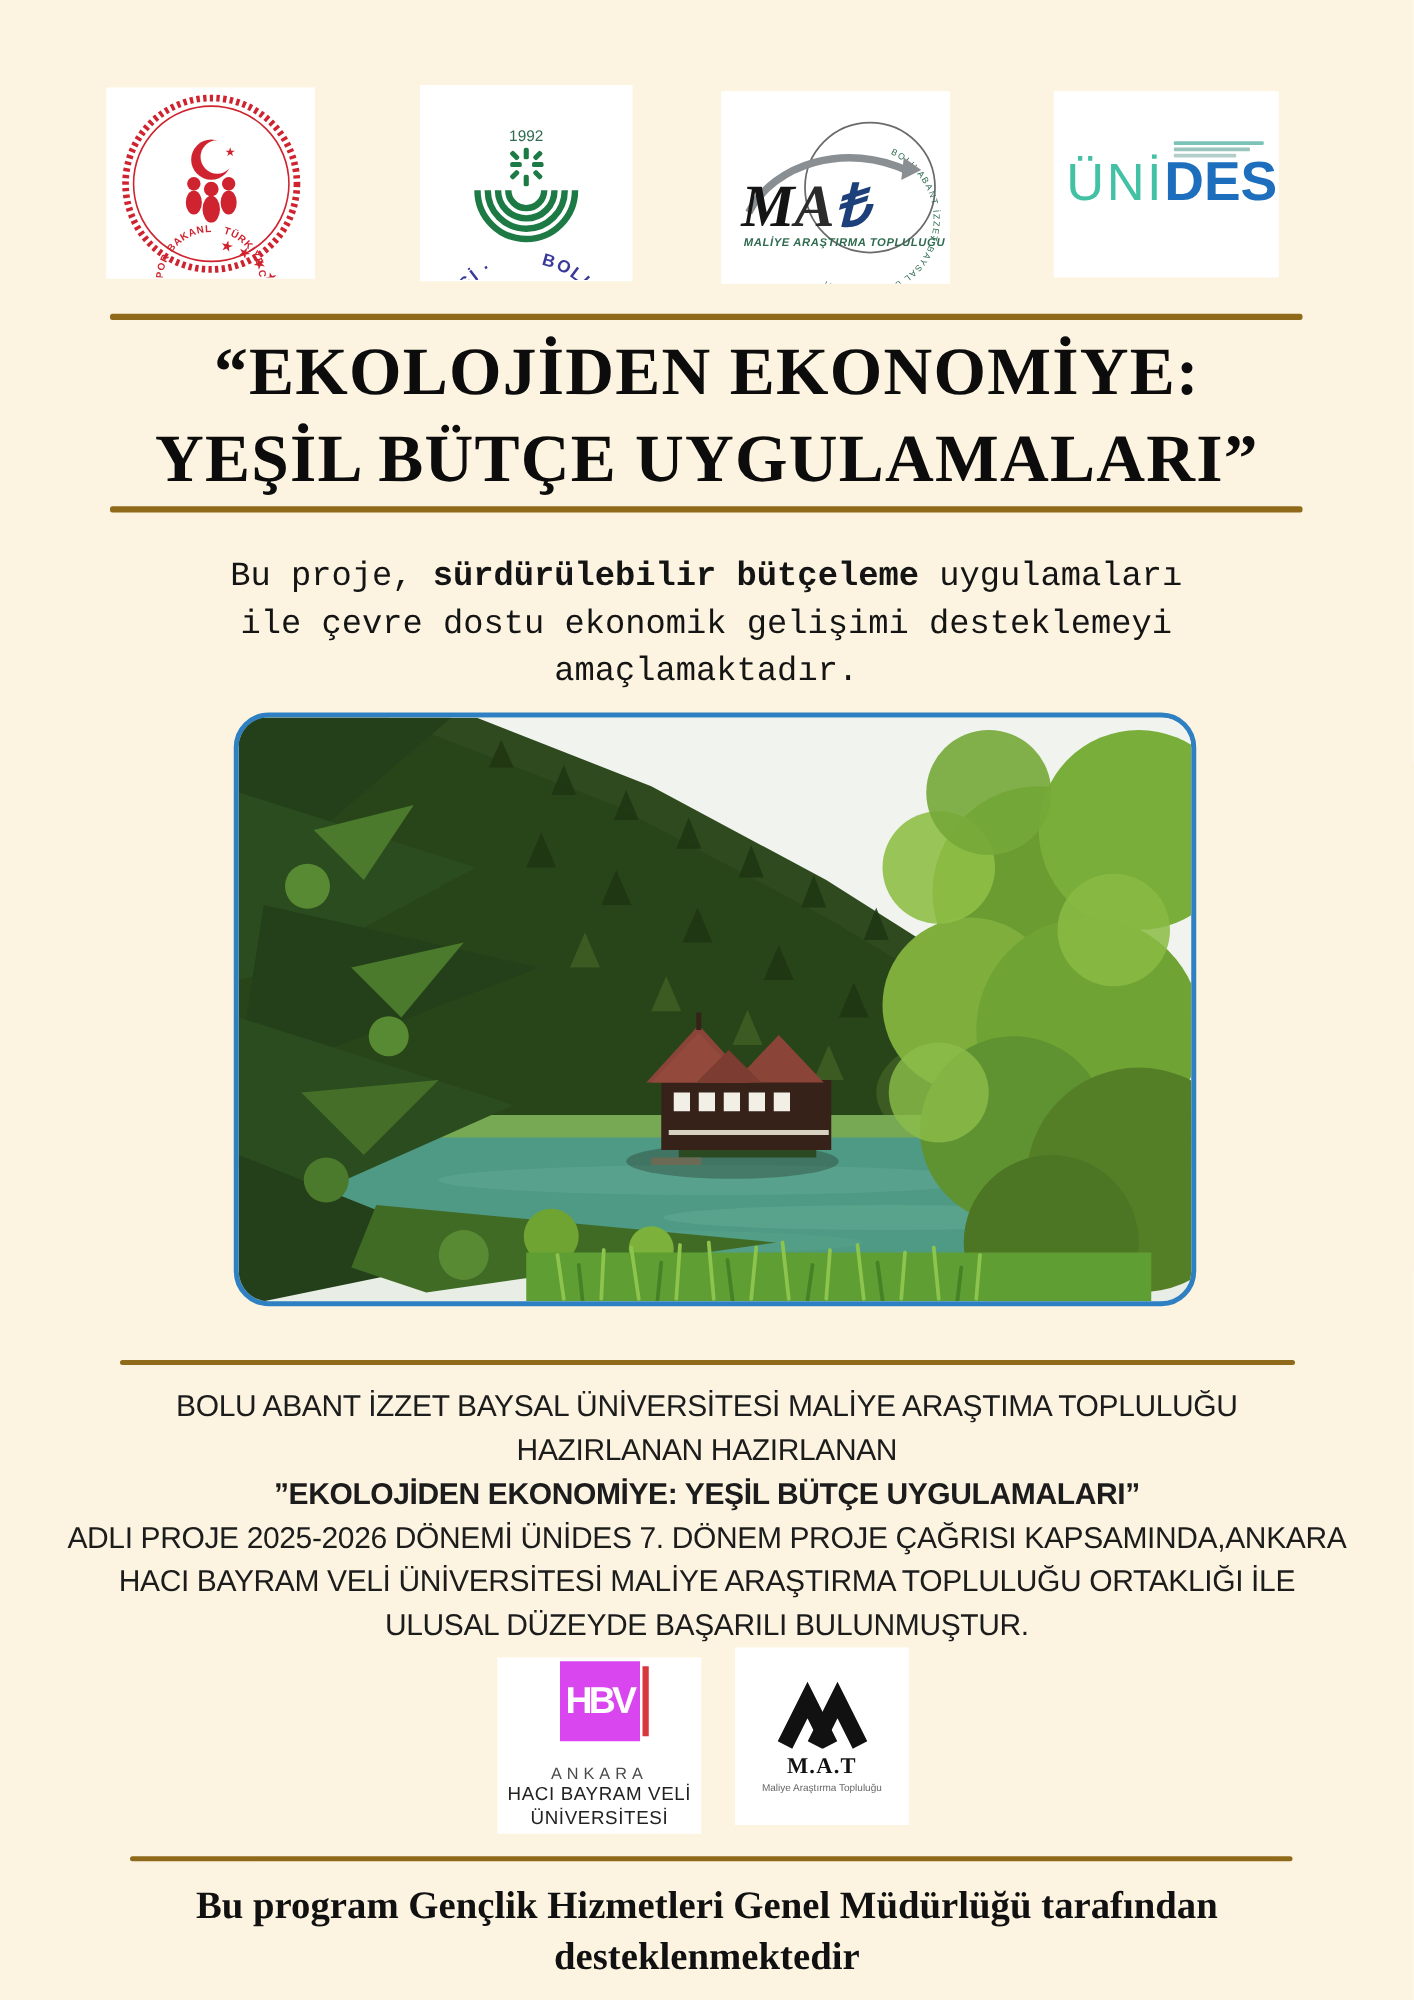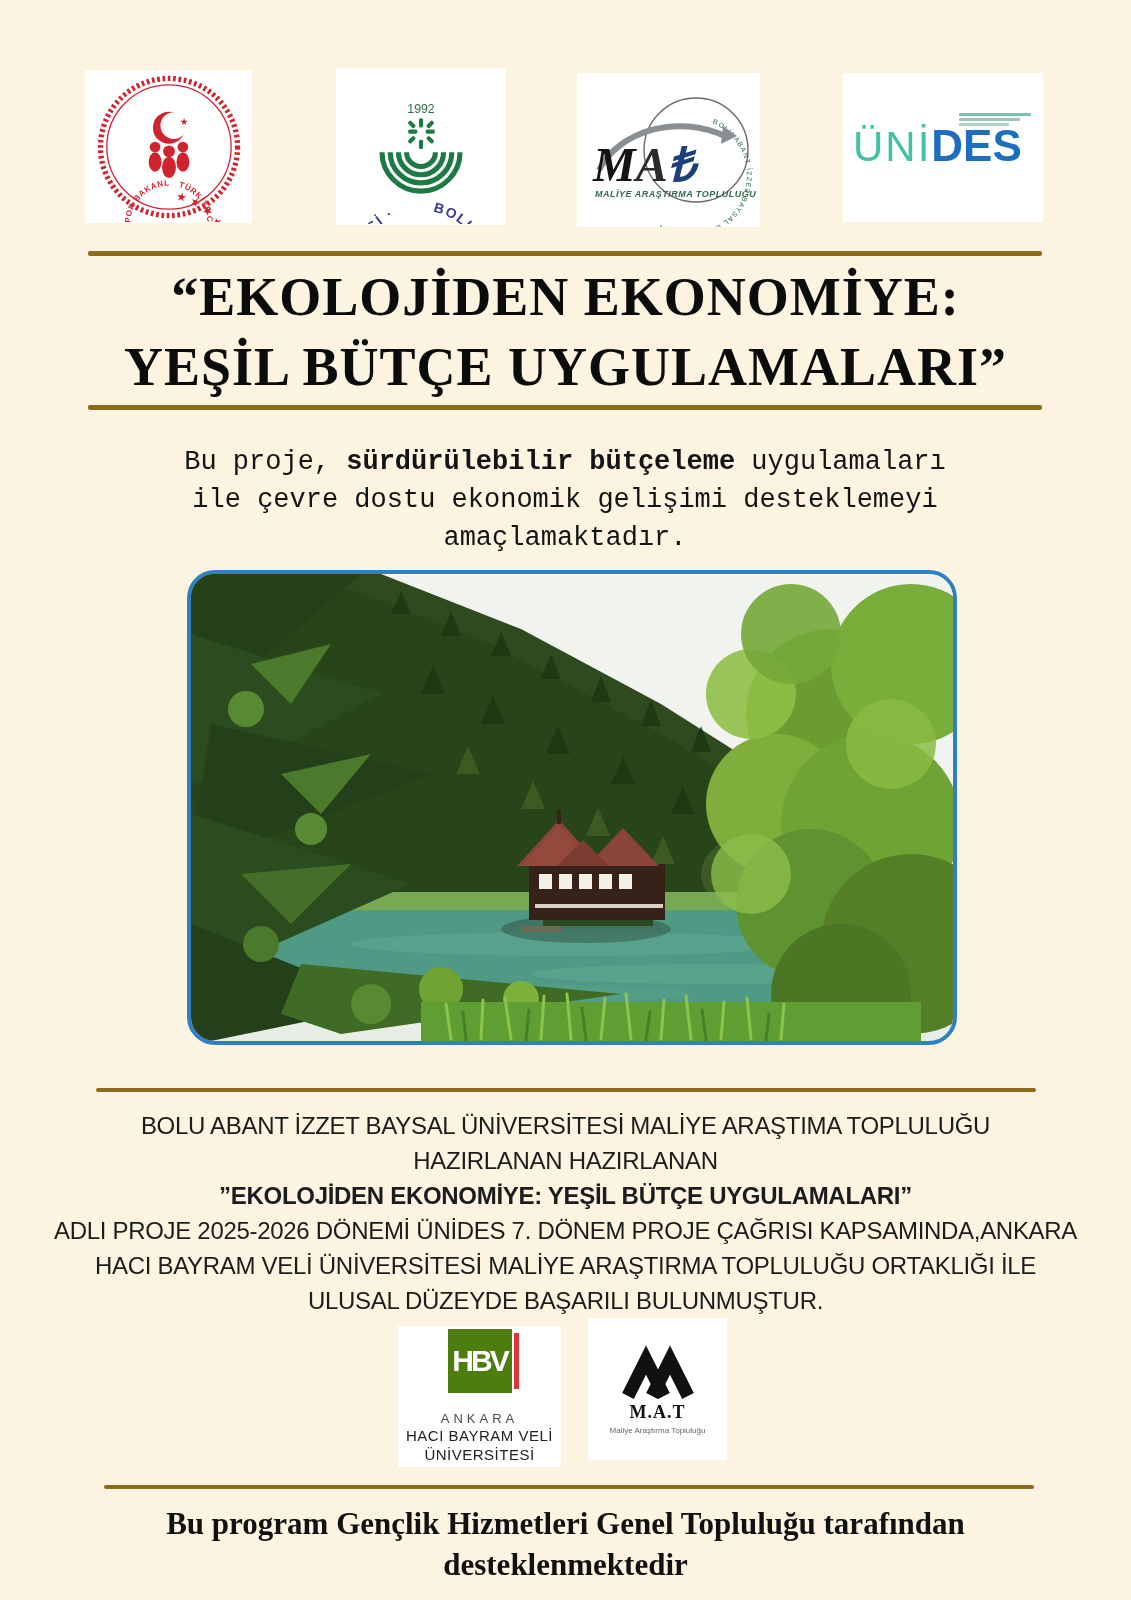--- a/index.html
+++ b/index.html
@@ -5,21 +5,21 @@
   html,body{margin:0;padding:0;}
   body{width:1131px;height:1600px;overflow:hidden;
        font-family:"Liberation Sans",sans-serif;}
   .poster{position:relative;width:1131px;height:1600px;background:#fcf4e1;}
 
   
   .logo-box{position:absolute;background:#ffffff;display:flex;align-items:center;justify-content:center;overflow:hidden;}
   .box-ministry{left:85px;top:70px;width:167px;height:153px;}
   .box-baibu{left:336px;top:68px;width:170px;height:157px;}
   .box-mat{left:577px;top:73px;width:183px;height:154px;}
-  .box-unides{left:843px;top:73px;width:200px;height:149px;}
+  .box-unides{left:843px;top:73px;width:180px;height:149px;}
 
   
   .unides-wrap{position:relative;width:100%;height:100%;}
   .unides-words{position:absolute;left:10px;top:48px;width:160px;text-align:center;white-space:nowrap;}
   .unides-uni{font-size:42px;font-weight:400;color:#43c1a4;letter-spacing:2px;}
   .unides-des{font-size:44px;font-weight:800;color:#1d6fbd;letter-spacing:0px;}
   .unides-fineprint{position:absolute;right:12px;top:38px;width:72px;}
   .unides-fineprint div{height:3px;margin:2px 0;background:#5ab3a6;opacity:.8;border-radius:1px;}
   .unides-fineprint div:nth-child(2){width:85%;background:#7fb6ad;}
   .unides-fineprint div:nth-child(3){width:70%;background:#9fc3bd;}
@@ -46,21 +46,21 @@
          border:4px solid #2e80c2;border-radius:28px;overflow:hidden;background:#e8eee6;}
   .photo svg{display:block;}
 
   
   .announce{position:absolute;left:0;top:1108px;width:1131px;text-align:center;
             font-size:24px;line-height:35px;color:#1c1c1c;letter-spacing:-0.3px;}
   .announce .bold{font-weight:700;}
 
   
   .box-hbv{left:398px;top:1326px;width:163px;height:141px;flex-direction:column;}
-  .hbv-square{width:64px;height:64px;background:#4d7c0f;position:relative;display:flex;align-items:center;justify-content:center;}
+  .hbv-square{width:64px;height:64px;background:#d946ef;position:relative;display:flex;align-items:center;justify-content:center;}
   .hbv-mark{color:#ffffff;font-weight:800;font-size:30px;letter-spacing:-3px;font-family:"Liberation Sans",sans-serif;}
   .hbv-bar{position:absolute;right:-7px;top:4px;width:5px;height:56px;background:#d8373c;}
   .hbv-city{margin-top:18px;font-size:13px;letter-spacing:4px;color:#4a4a4a;}
   .hbv-name{font-size:15px;font-weight:400;color:#222222;letter-spacing:0.5px;line-height:19px;}
   .box-matb{left:588px;top:1318px;width:139px;height:142px;flex-direction:column;align-items:center;}
   .matb-mark{font-family:"Liberation Serif",serif;font-weight:700;font-size:18px;color:#111;letter-spacing:1px;margin-top:2px;}
   .matb-caption{font-size:8px;color:#666;margin-top:3px;}
 
   
   .footer{position:absolute;left:0;top:1503px;width:1131px;text-align:center;
@@ -313,17 +313,17 @@
     <svg width="88" height="56" viewBox="0 0 88 56">
       <path d="M14,52 L32,16 L50,52" stroke="#111" stroke-width="13" fill="none"></path>
       <path d="M38,52 L56,16 L74,52" stroke="#111" stroke-width="13" fill="none"></path>
     </svg>
     <div class="matb-mark">M.A.T</div>
     <div class="matb-caption">Maliye Araştırma Topluluğu</div>
   </div>
 
   <div class="rule rule4"></div>
   <div class="footer">
-    <div>Bu program Gençlik Hizmetleri Genel Topluluğu tarafından</div>
+    <div>Bu program Gençlik Hizmetleri Genel Müdürlüğü tarafından</div>
     <div>desteklenmektedir</div>
   </div>
 
 </div>
 
 </body></html>

